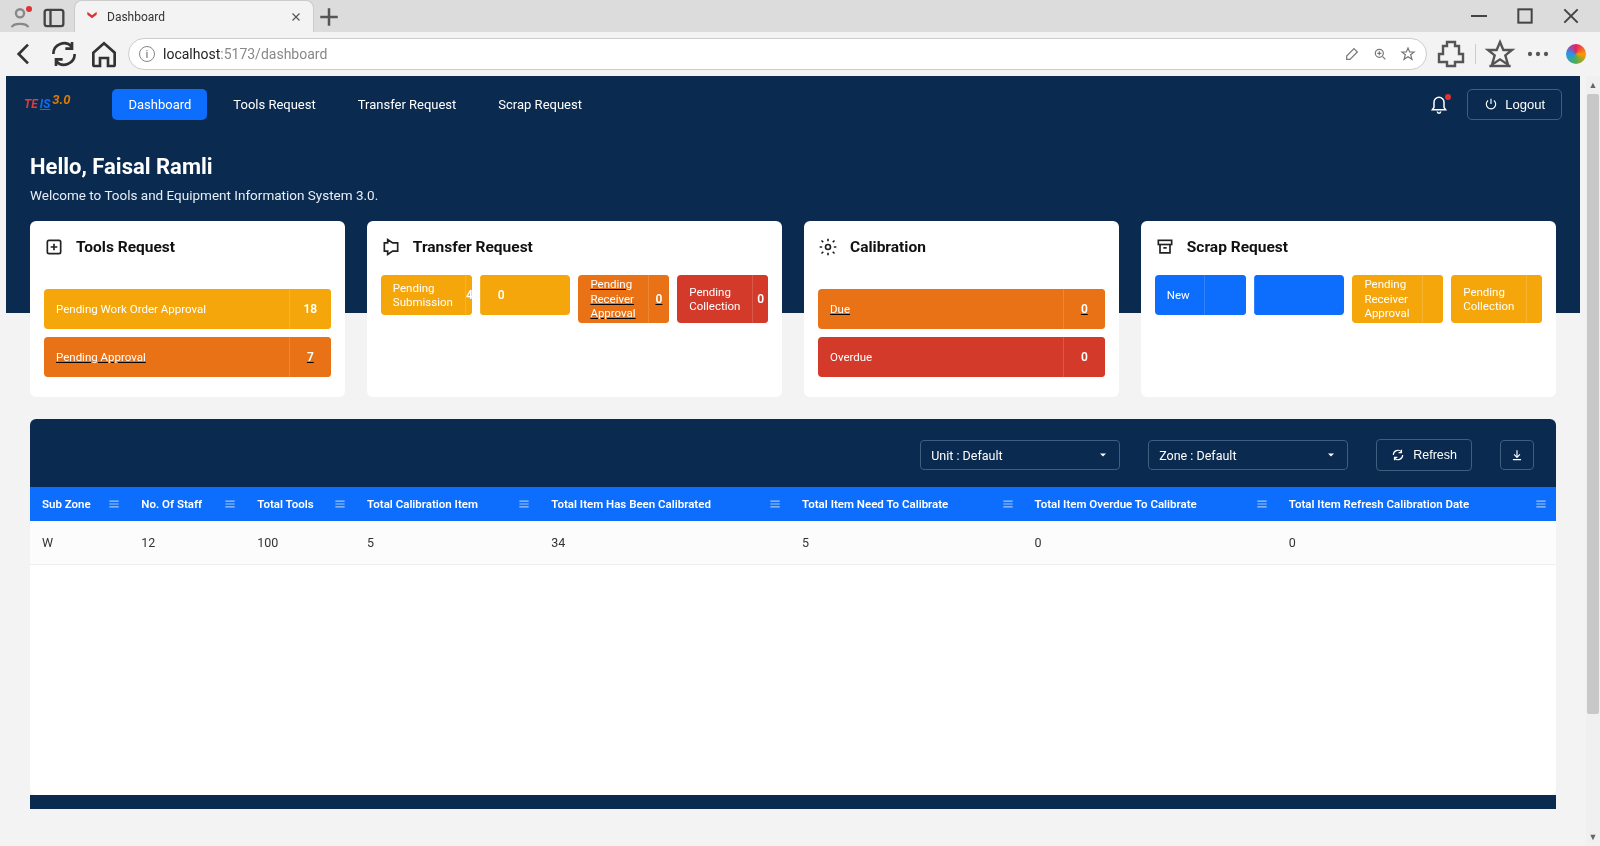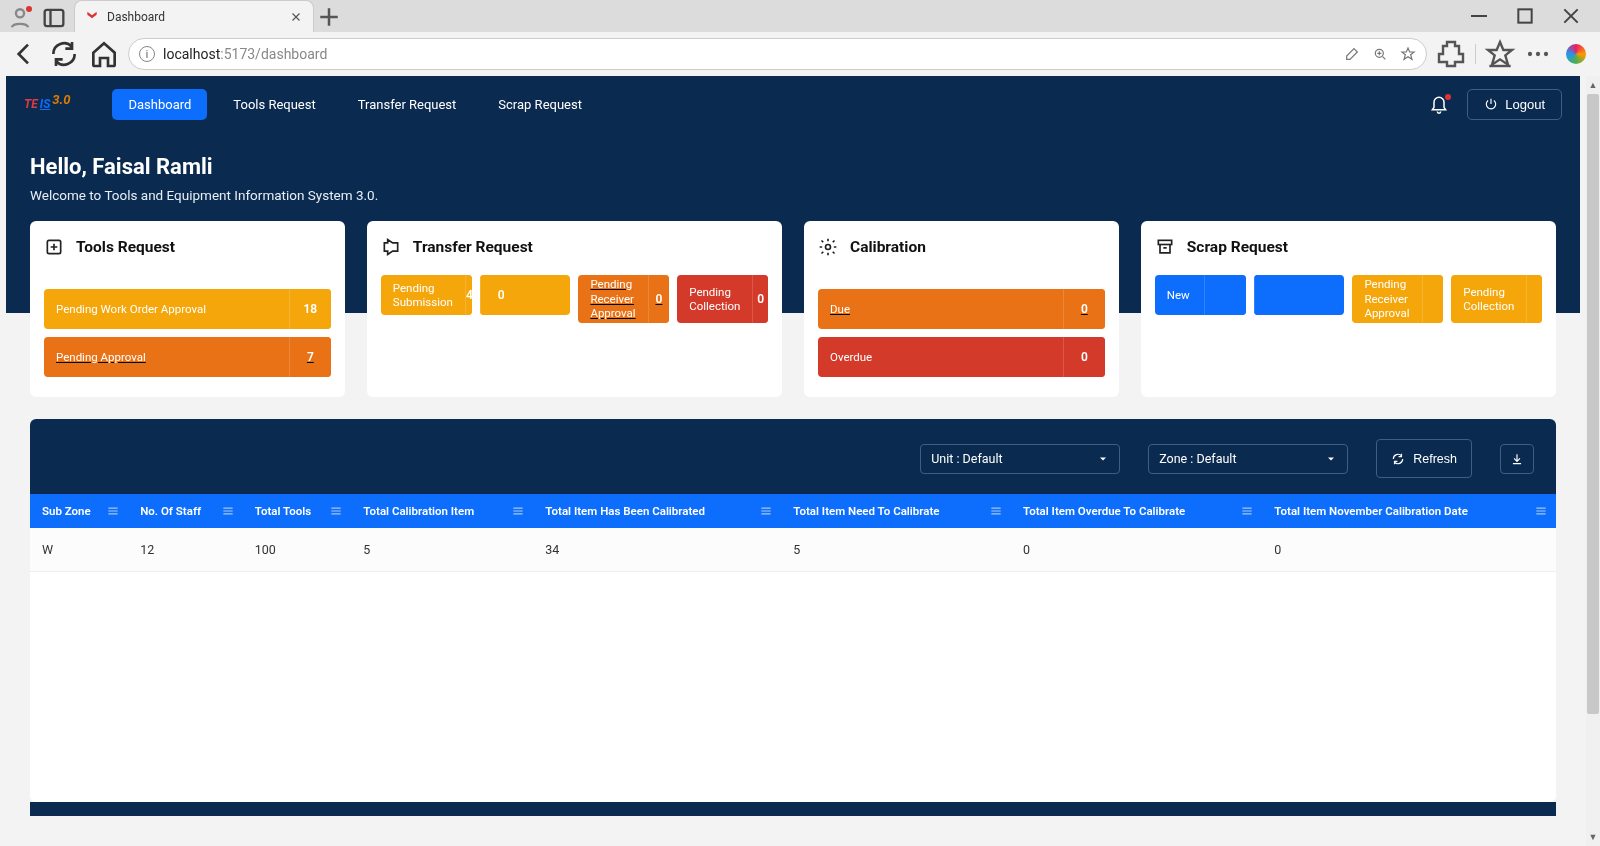--- a/index.html
+++ b/index.html
@@ -76,21 +76,21 @@
   .c-blue { background:#0d6efd;}
   .c-blue .stat-value{ background:#0d6efd;}
 
   .content-panel { background:#fff; margin:22px 24px 0; border-radius:6px; overflow:hidden;}
   .panel-header { background:#0b2a4f; padding:16px 22px; display:flex; align-items:flex-start; gap:20px;}
   .panel-header h3 { color:#fff; font-size:18px; font-weight:700; margin-bottom:8px;}
   .panel-header .sub { color:#e6eef6; font-size:12.5px;}
   .panel-header .updated { color:#f4a60b; font-size:12.5px; margin-top:4px;}
   .panel-controls { margin-left:auto; display:flex; gap:28px; align-items:center; margin-top:4px;}
   .pc-select { border:1px solid #3f5f7f; background:transparent; color:#fff; height:30px; min-width:200px; border-radius:4px; padding:0 10px; display:flex; align-items:center; justify-content:space-between; font-size:12.5px;}
-  .pc-btn { border:1px solid #3f5f7f; background:transparent; color:#fff; height:39px; border-radius:4px; padding:0 14px; display:flex; align-items:center; gap:8px; font-size:12.5px;}
+  .pc-btn { border:1px solid #3f5f7f; background:transparent; color:#fff; height:32px; border-radius:4px; padding:0 14px; display:flex; align-items:center; gap:8px; font-size:12.5px;}
   .pc-icon { border:1px solid #3f5f7f; background:transparent; color:#fff; height:30px; width:34px; border-radius:4px; display:flex; align-items:center; justify-content:center;}
 
   table { width:100%; border-collapse:collapse;}
   thead { background:#0d6efd; color:#fff;}
   th { text-align:left; font-size:11.5px; font-weight:600; padding:10px 12px; position:relative;}
   th .sort-icon { position:absolute; right:8px; top:50%; transform:translateY(-50%); opacity:0.8;}
   tbody td { font-size:12.5px; color:#333; padding:14px 12px; border-bottom:1px solid #eee;}
   tbody tr { background:#fcfcfc;}
   
   .footer-bar { background:#0b2a4f; height:14px; margin:0 24px;}
@@ -426,21 +426,21 @@
             <th><span>Total Item Need To Calibrate</span><span class="sort-icon" style="width:14px;height:14px;display:inline-block">
                   <svg viewBox="0 0 24 24" stroke="#cde" stroke-width="2">
                     <path d="M4 7h16M4 12h16M4 17h16"></path>
                   </svg>
                 </span></th>
             <th><span>Total Item Overdue To Calibrate</span><span class="sort-icon" style="width:14px;height:14px;display:inline-block">
                   <svg viewBox="0 0 24 24" stroke="#cde" stroke-width="2">
                     <path d="M4 7h16M4 12h16M4 17h16"></path>
                   </svg>
                 </span></th>
-            <th><span>Total Item November Calibration Date</span><span class="sort-icon" style="width:14px;height:14px;display:inline-block">
+            <th><span>Total Item Refresh Calibration Date</span><span class="sort-icon" style="width:14px;height:14px;display:inline-block">
                   <svg viewBox="0 0 24 24" stroke="#cde" stroke-width="2">
                     <path d="M4 7h16M4 12h16M4 17h16"></path>
                   </svg>
                 </span></th>
           </tr>
         </thead>
         <tbody>
           <tr>
             <td>W</td>
             <td>12</td>

